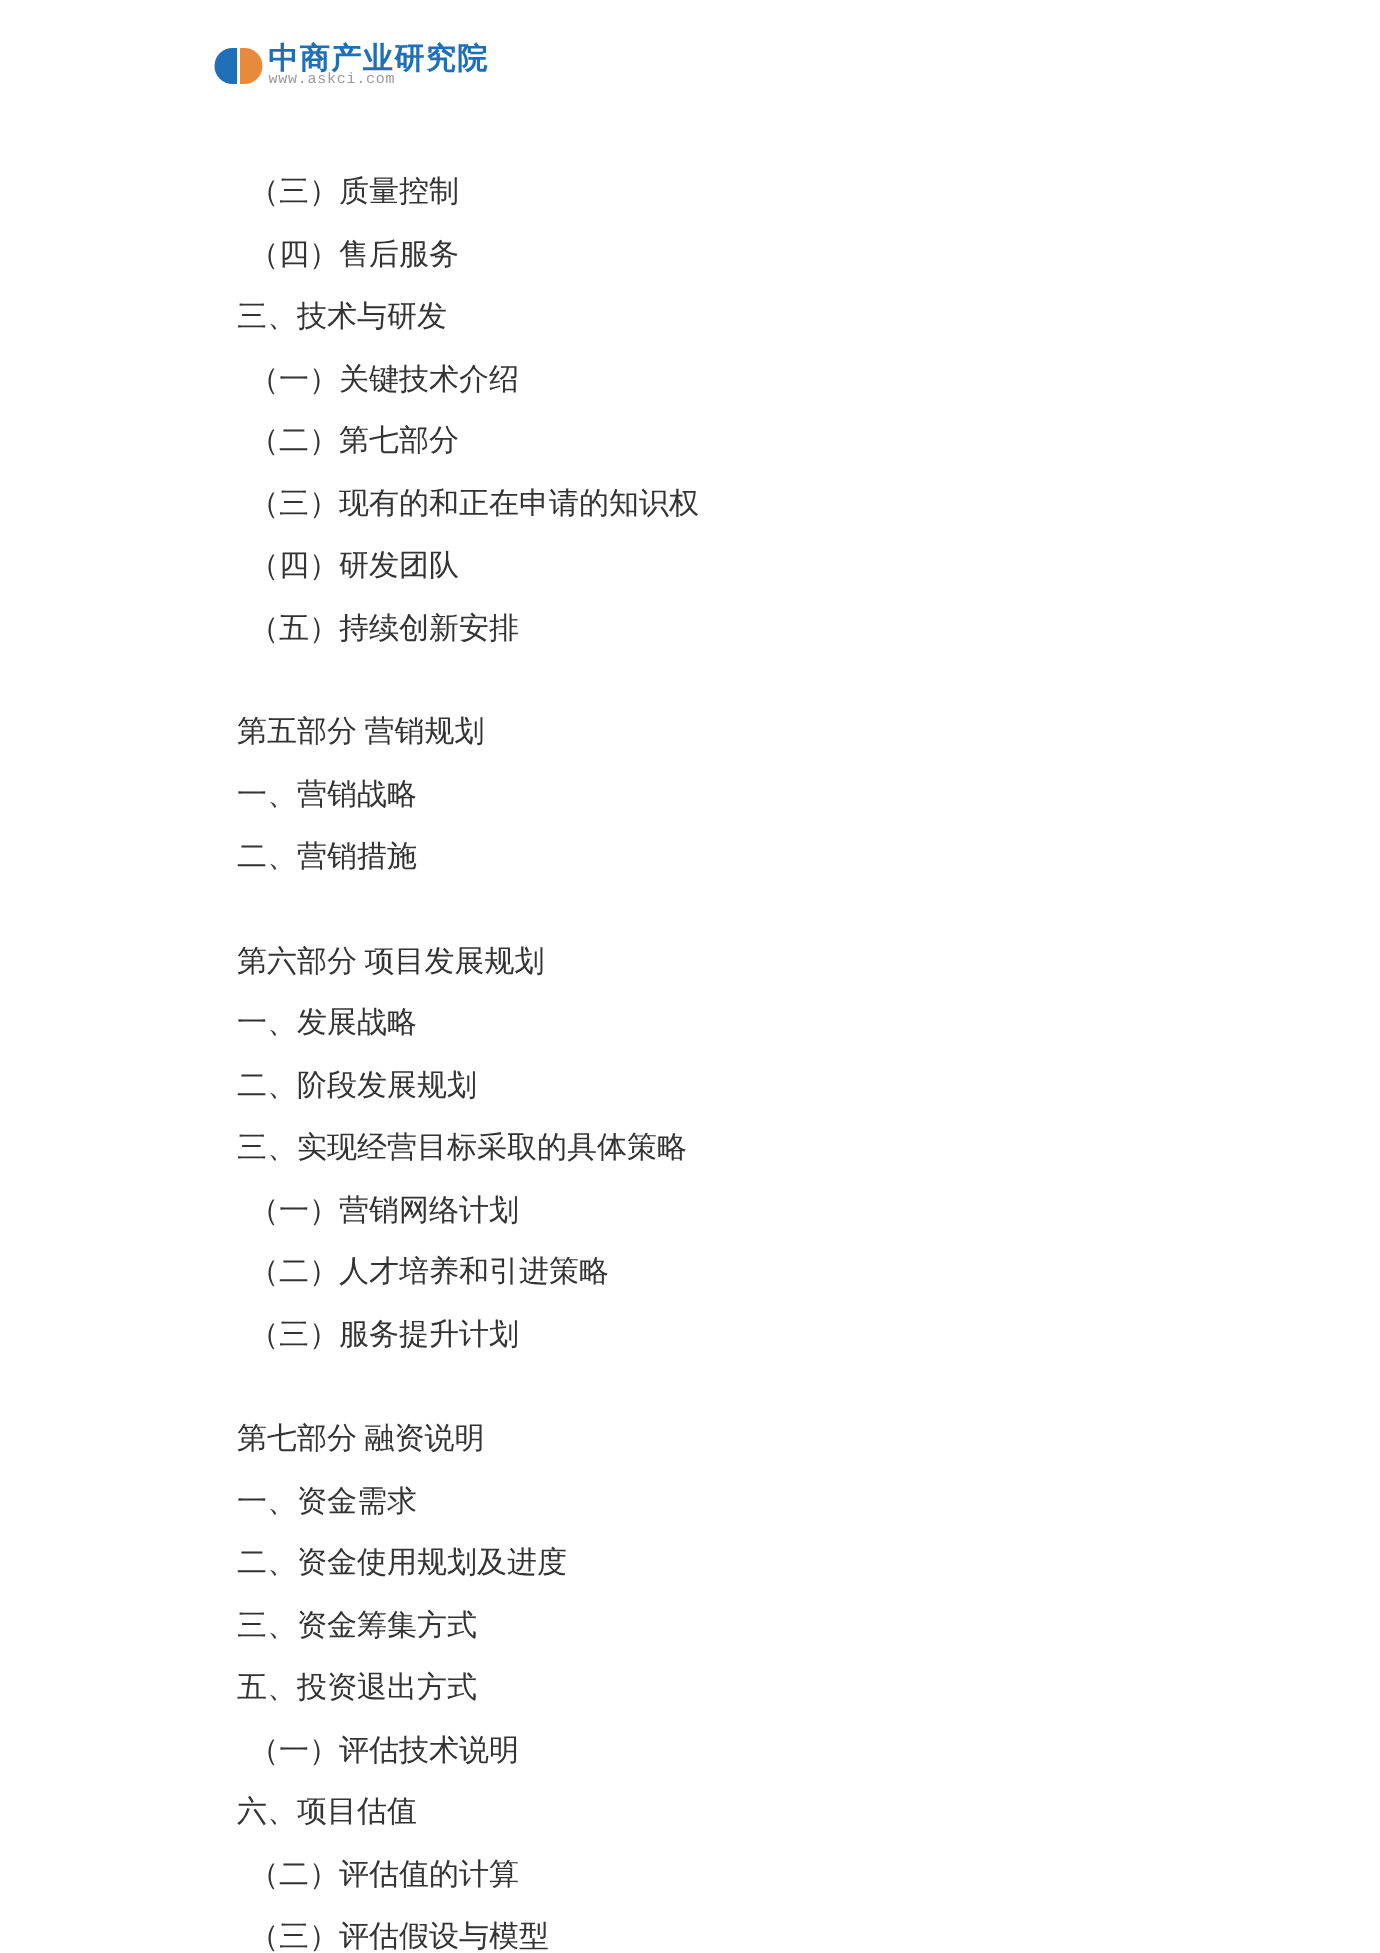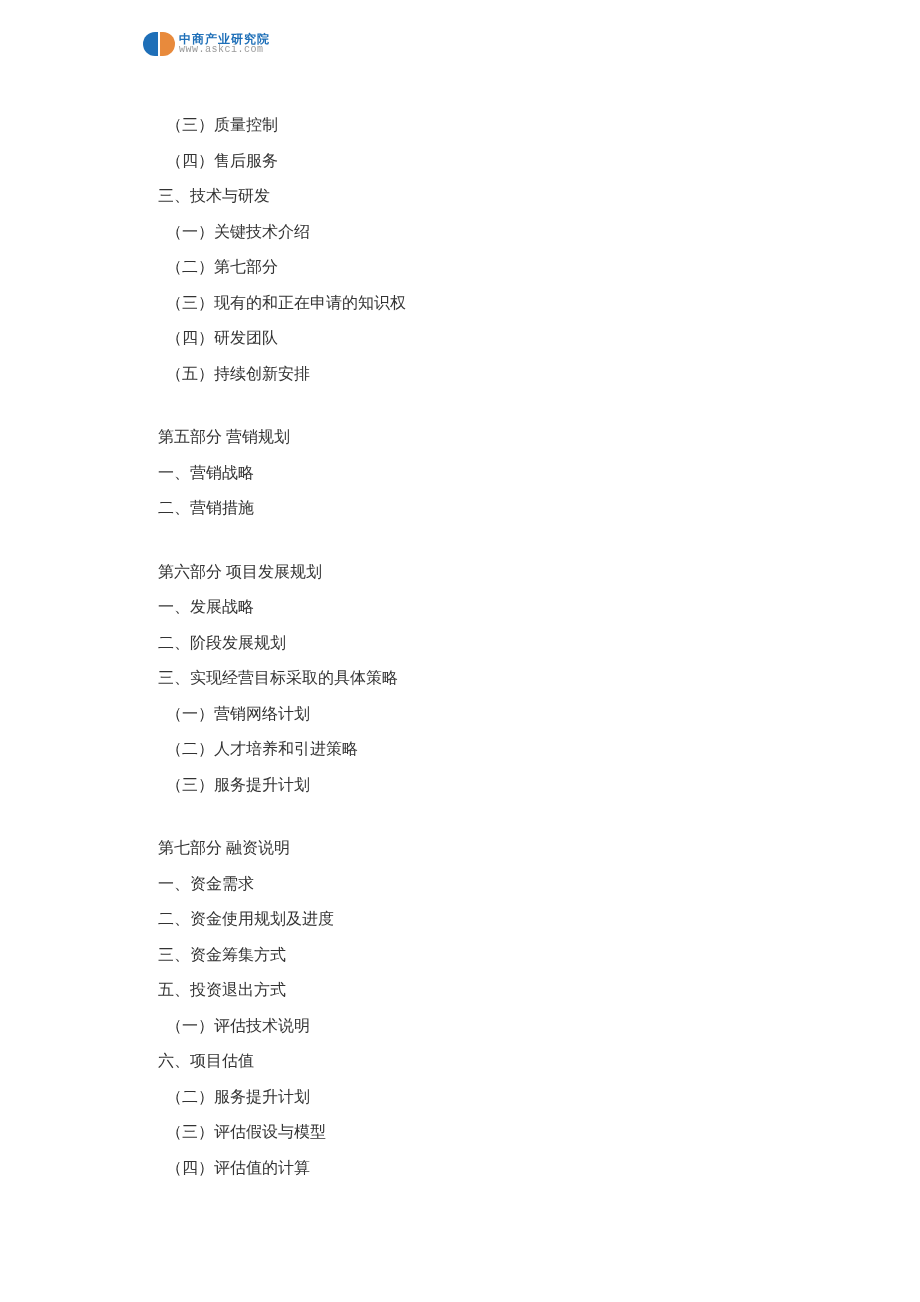--- a/index.html
+++ b/index.html
@@ -46,38 +46,38 @@
       border-radius: 0 15px 15px 0;
     }
     .logo-text-wrap {
       display: flex;
       flex-direction: column;
       line-height: 1;
     }
     .logo-title {
       font-family: "Microsoft YaHei", "SimHei", sans-serif;
       font-weight: bold;
-      font-size: 12px;
+      font-size: 20px;
       color: #1e6fb8;
       letter-spacing: 1px;
     }
     .logo-url {
       font-family: Liberation Mono, monospace;
       font-size: 10px;
       color: #999999;
       letter-spacing: 0.5px;
     }
     .content {
       position: absolute;
       top: 113px;
       left: 158px;
       width: 620px;
     }
     .toc-line {
-      font-size: 16px;
+      font-size: 20px;
       color: #333333;
       line-height: 1.5;
       margin-bottom: 11.5px;
       font-family: "SimSun", "宋体", serif;
     }
     .toc-line.sub {
       padding-left: 8px;
     }
     .section-gap {
       height: 28px;
@@ -125,16 +125,16 @@
 
   <div class="section-gap"></div>
 
   <div class="toc-line">第七部分  融资说明</div>
   <div class="toc-line">一、资金需求</div>
   <div class="toc-line">二、资金使用规划及进度</div>
   <div class="toc-line">三、资金筹集方式</div>
   <div class="toc-line">五、投资退出方式</div>
   <div class="toc-line sub">（一）评估技术说明</div>
   <div class="toc-line">六、项目估值</div>
-  <div class="toc-line sub">（二）服务提升计划</div>
+  <div class="toc-line sub">（二）评估值的计算</div>
   <div class="toc-line sub">（三）评估假设与模型</div>
   <div class="toc-line sub">（四）评估值的计算</div>
 </div>
 
 </body></html>

